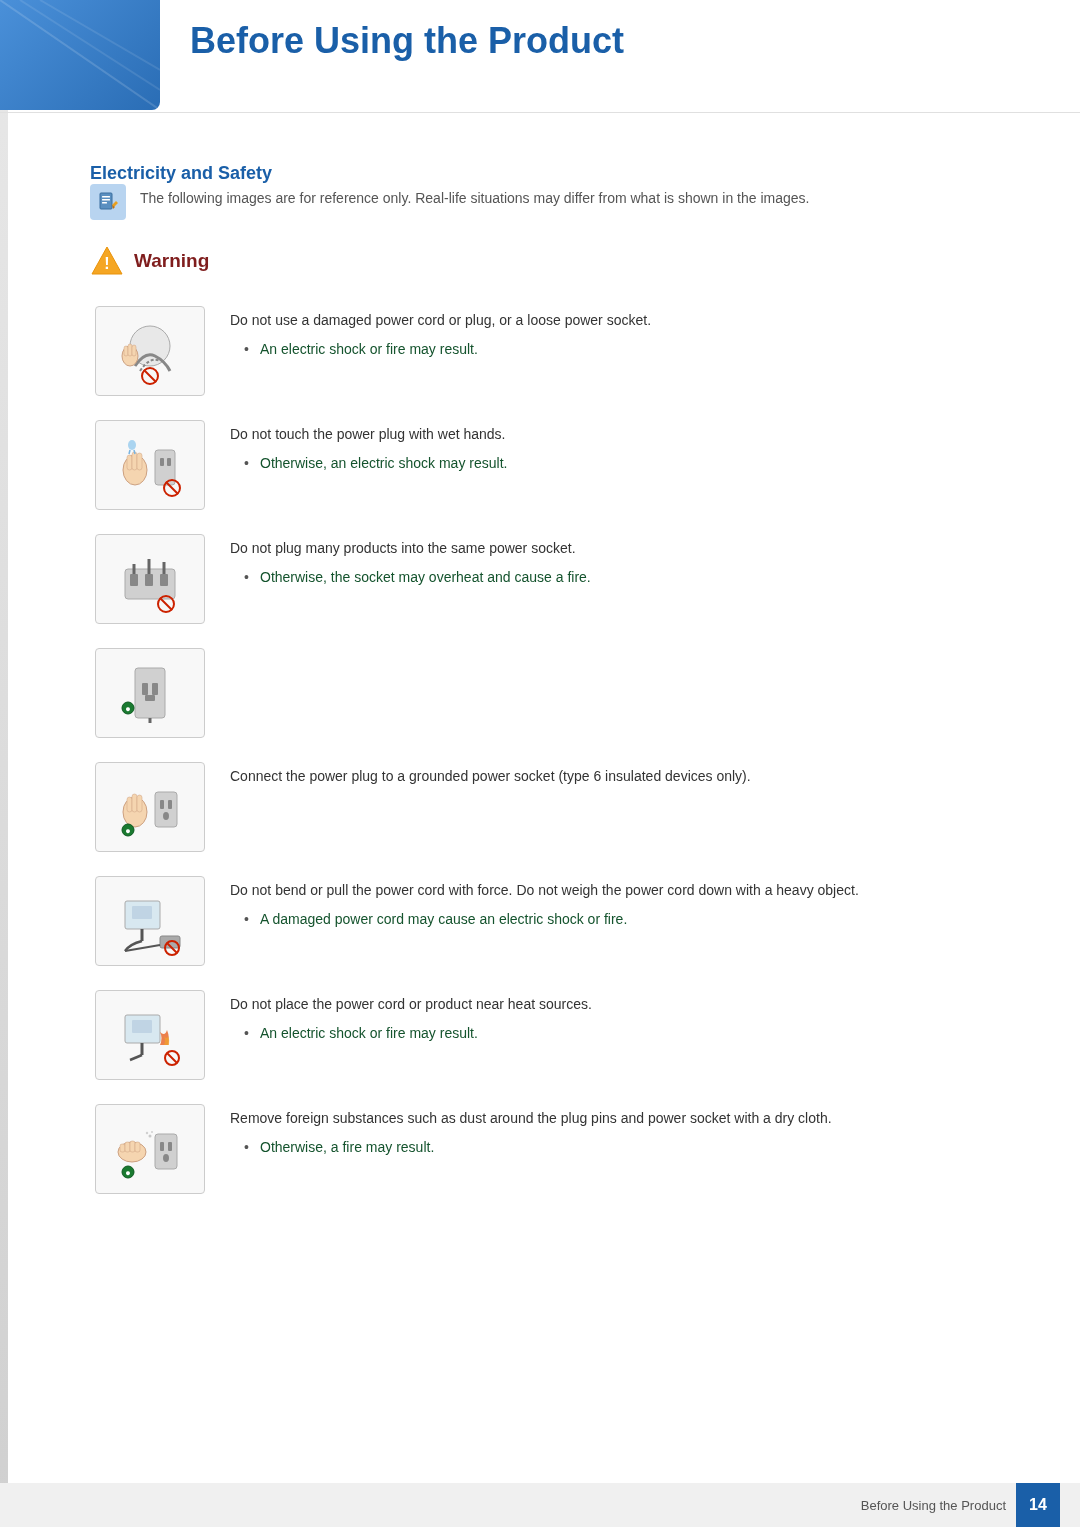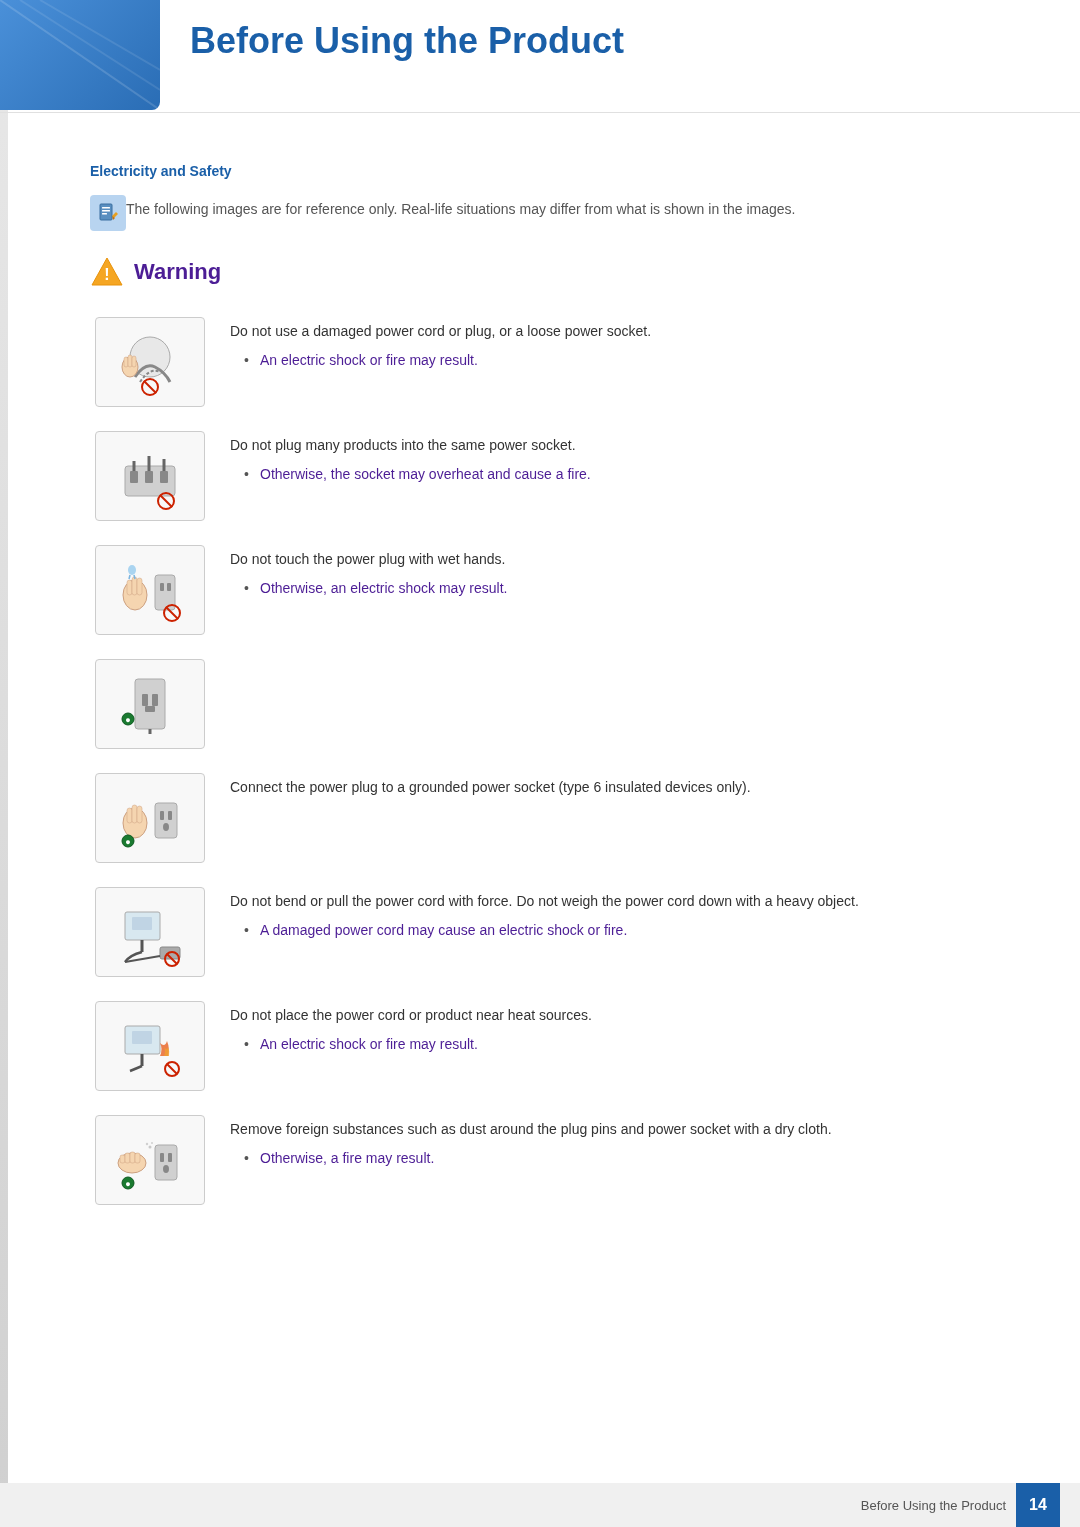--- a/index.html
+++ b/index.html
@@ -56,31 +56,31 @@
     }
 
     
     .content {
       padding: 20px 80px 80px 90px;
     }
 
     
     .section-heading {
       color: #1a5fa8;
-      font-size: 14px;
+      font-size: 18px;
       font-weight: bold;
-      margin-bottom: 16px;
       margin-top: 20px;
     }
 
     
     .note-box {
       display: flex;
       align-items: flex-start;
       margin-bottom: 24px;
+      gap: 14px;
     }
 
     .note-icon {
       width: 36px;
       height: 36px;
       background: #b8d4f0;
       border-radius: 4px;
       flex-shrink: 0;
       display: flex;
       align-items: center;
@@ -104,22 +104,22 @@
       margin-top: 10px;
     }
 
     .warning-triangle {
       width: 34px;
       height: 34px;
       flex-shrink: 0;
     }
 
     .warning-label {
-      color: #4c1d95;
-      font-size: 22px;
+      color: #7f1d1d;
+      font-size: 19px;
       font-weight: bold;
     }
 
     
     .warning-item {
       display: flex;
       align-items: flex-start;
       gap: 20px;
       margin-bottom: 24px;
     }
@@ -165,21 +165,21 @@
       line-height: 1.5;
     }
 
     .warning-sub-list {
       list-style: none;
       padding-left: 14px;
     }
 
     .warning-sub-list li {
       font-size: 14px;
-      color: #4c1d95;
+      color: #14532d;
       line-height: 1.5;
       position: relative;
       padding-left: 16px;
     }
 
     .warning-sub-list li::before {
       content: '•';
       position: absolute;
       left: 0;
       color: #555;
@@ -279,44 +279,20 @@
               <rect x="14" y="30" width="4" height="10" rx="2" fill="#f5d5b0" stroke="#cca080" stroke-width="0.5"></rect>
               <rect x="18" y="28" width="4" height="12" rx="2" fill="#f5d5b0" stroke="#cca080" stroke-width="0.5"></rect>
               <rect x="22" y="29" width="4" height="11" rx="2" fill="#f5d5b0" stroke="#cca080" stroke-width="0.5"></rect>
             </svg>
           </div>
         </div>
         <div class="warning-text-area">
           <p class="warning-main-text">Do not use a damaged power cord or plug, or a loose power socket.</p>
           <ul class="warning-sub-list">
             <li>An electric shock or fire may result.</li>
-          </ul>
-        </div>
-      </div>
-
-      <div class="warning-item">
-        <div class="warning-image">
-          <div class="img-placeholder">
-            <svg viewBox="0 0 80 70">
-              <rect x="15" y="25" width="50" height="30" rx="3" fill="#d0d0d0" stroke="#aaa" stroke-width="1"></rect>
-              <rect x="20" y="30" width="8" height="12" rx="1" fill="#888"></rect>
-              <rect x="35" y="30" width="8" height="12" rx="1" fill="#888"></rect>
-              <rect x="50" y="30" width="8" height="12" rx="1" fill="#888"></rect>
-              <line x1="24" y1="20" x2="24" y2="30" stroke="#666" stroke-width="3"></line>
-              <line x1="39" y1="15" x2="39" y2="30" stroke="#666" stroke-width="3"></line>
-              <line x1="54" y1="18" x2="54" y2="30" stroke="#666" stroke-width="3"></line>
-              <circle cx="56" cy="60" r="8" fill="none" stroke="#cc2200" stroke-width="2"></circle>
-              <line x1="50" y1="54" x2="62" y2="66" stroke="#cc2200" stroke-width="2"></line>
-            </svg>
-          </div>
-        </div>
-        <div class="warning-text-area">
-          <p class="warning-main-text">Do not plug many products into the same power socket.</p>
-          <ul class="warning-sub-list">
-            <li>Otherwise, the socket may overheat and cause a fire.</li>
           </ul>
         </div>
       </div>
 
       <div class="warning-item">
         <div class="warning-image">
           <div class="img-placeholder">
             <svg viewBox="0 0 80 70">
               <ellipse cx="25" cy="40" rx="12" ry="15" fill="#f5d5b0" stroke="#cca080" stroke-width="1"></ellipse>
               <rect x="17" y="25" width="5" height="15" rx="2.5" fill="#f5d5b0" stroke="#cca080" stroke-width="0.5"></rect>
@@ -338,20 +314,44 @@
           <ul class="warning-sub-list">
             <li>Otherwise, an electric shock may result.</li>
           </ul>
         </div>
       </div>
 
       <div class="warning-item">
         <div class="warning-image">
           <div class="img-placeholder">
             <svg viewBox="0 0 80 70">
+              <rect x="15" y="25" width="50" height="30" rx="3" fill="#d0d0d0" stroke="#aaa" stroke-width="1"></rect>
+              <rect x="20" y="30" width="8" height="12" rx="1" fill="#888"></rect>
+              <rect x="35" y="30" width="8" height="12" rx="1" fill="#888"></rect>
+              <rect x="50" y="30" width="8" height="12" rx="1" fill="#888"></rect>
+              <line x1="24" y1="20" x2="24" y2="30" stroke="#666" stroke-width="3"></line>
+              <line x1="39" y1="15" x2="39" y2="30" stroke="#666" stroke-width="3"></line>
+              <line x1="54" y1="18" x2="54" y2="30" stroke="#666" stroke-width="3"></line>
+              <circle cx="56" cy="60" r="8" fill="none" stroke="#cc2200" stroke-width="2"></circle>
+              <line x1="50" y1="54" x2="62" y2="66" stroke="#cc2200" stroke-width="2"></line>
+            </svg>
+          </div>
+        </div>
+        <div class="warning-text-area">
+          <p class="warning-main-text">Do not plug many products into the same power socket.</p>
+          <ul class="warning-sub-list">
+            <li>Otherwise, the socket may overheat and cause a fire.</li>
+          </ul>
+        </div>
+      </div>
+
+      <div class="warning-item">
+        <div class="warning-image">
+          <div class="img-placeholder">
+            <svg viewBox="0 0 80 70">
               <rect x="25" y="10" width="30" height="50" rx="3" fill="#d0d0d0" stroke="#aaa" stroke-width="1"></rect>
               <rect x="32" y="25" width="6" height="12" rx="1" fill="#888"></rect>
               <rect x="42" y="25" width="6" height="12" rx="1" fill="#888"></rect>
               <rect x="35" y="37" width="10" height="6" rx="1" fill="#888"></rect>
               <line x1="40" y1="60" x2="40" y2="65" stroke="#666" stroke-width="3"></line>
               <circle cx="18" cy="50" r="6" fill="#1a7a30" stroke="#0d5a20" stroke-width="1"></circle>
               <text x="18" y="54" text-anchor="middle" fill="white" font-size="9" font-weight="bold">●</text>
             </svg>
           </div>
         </div>

